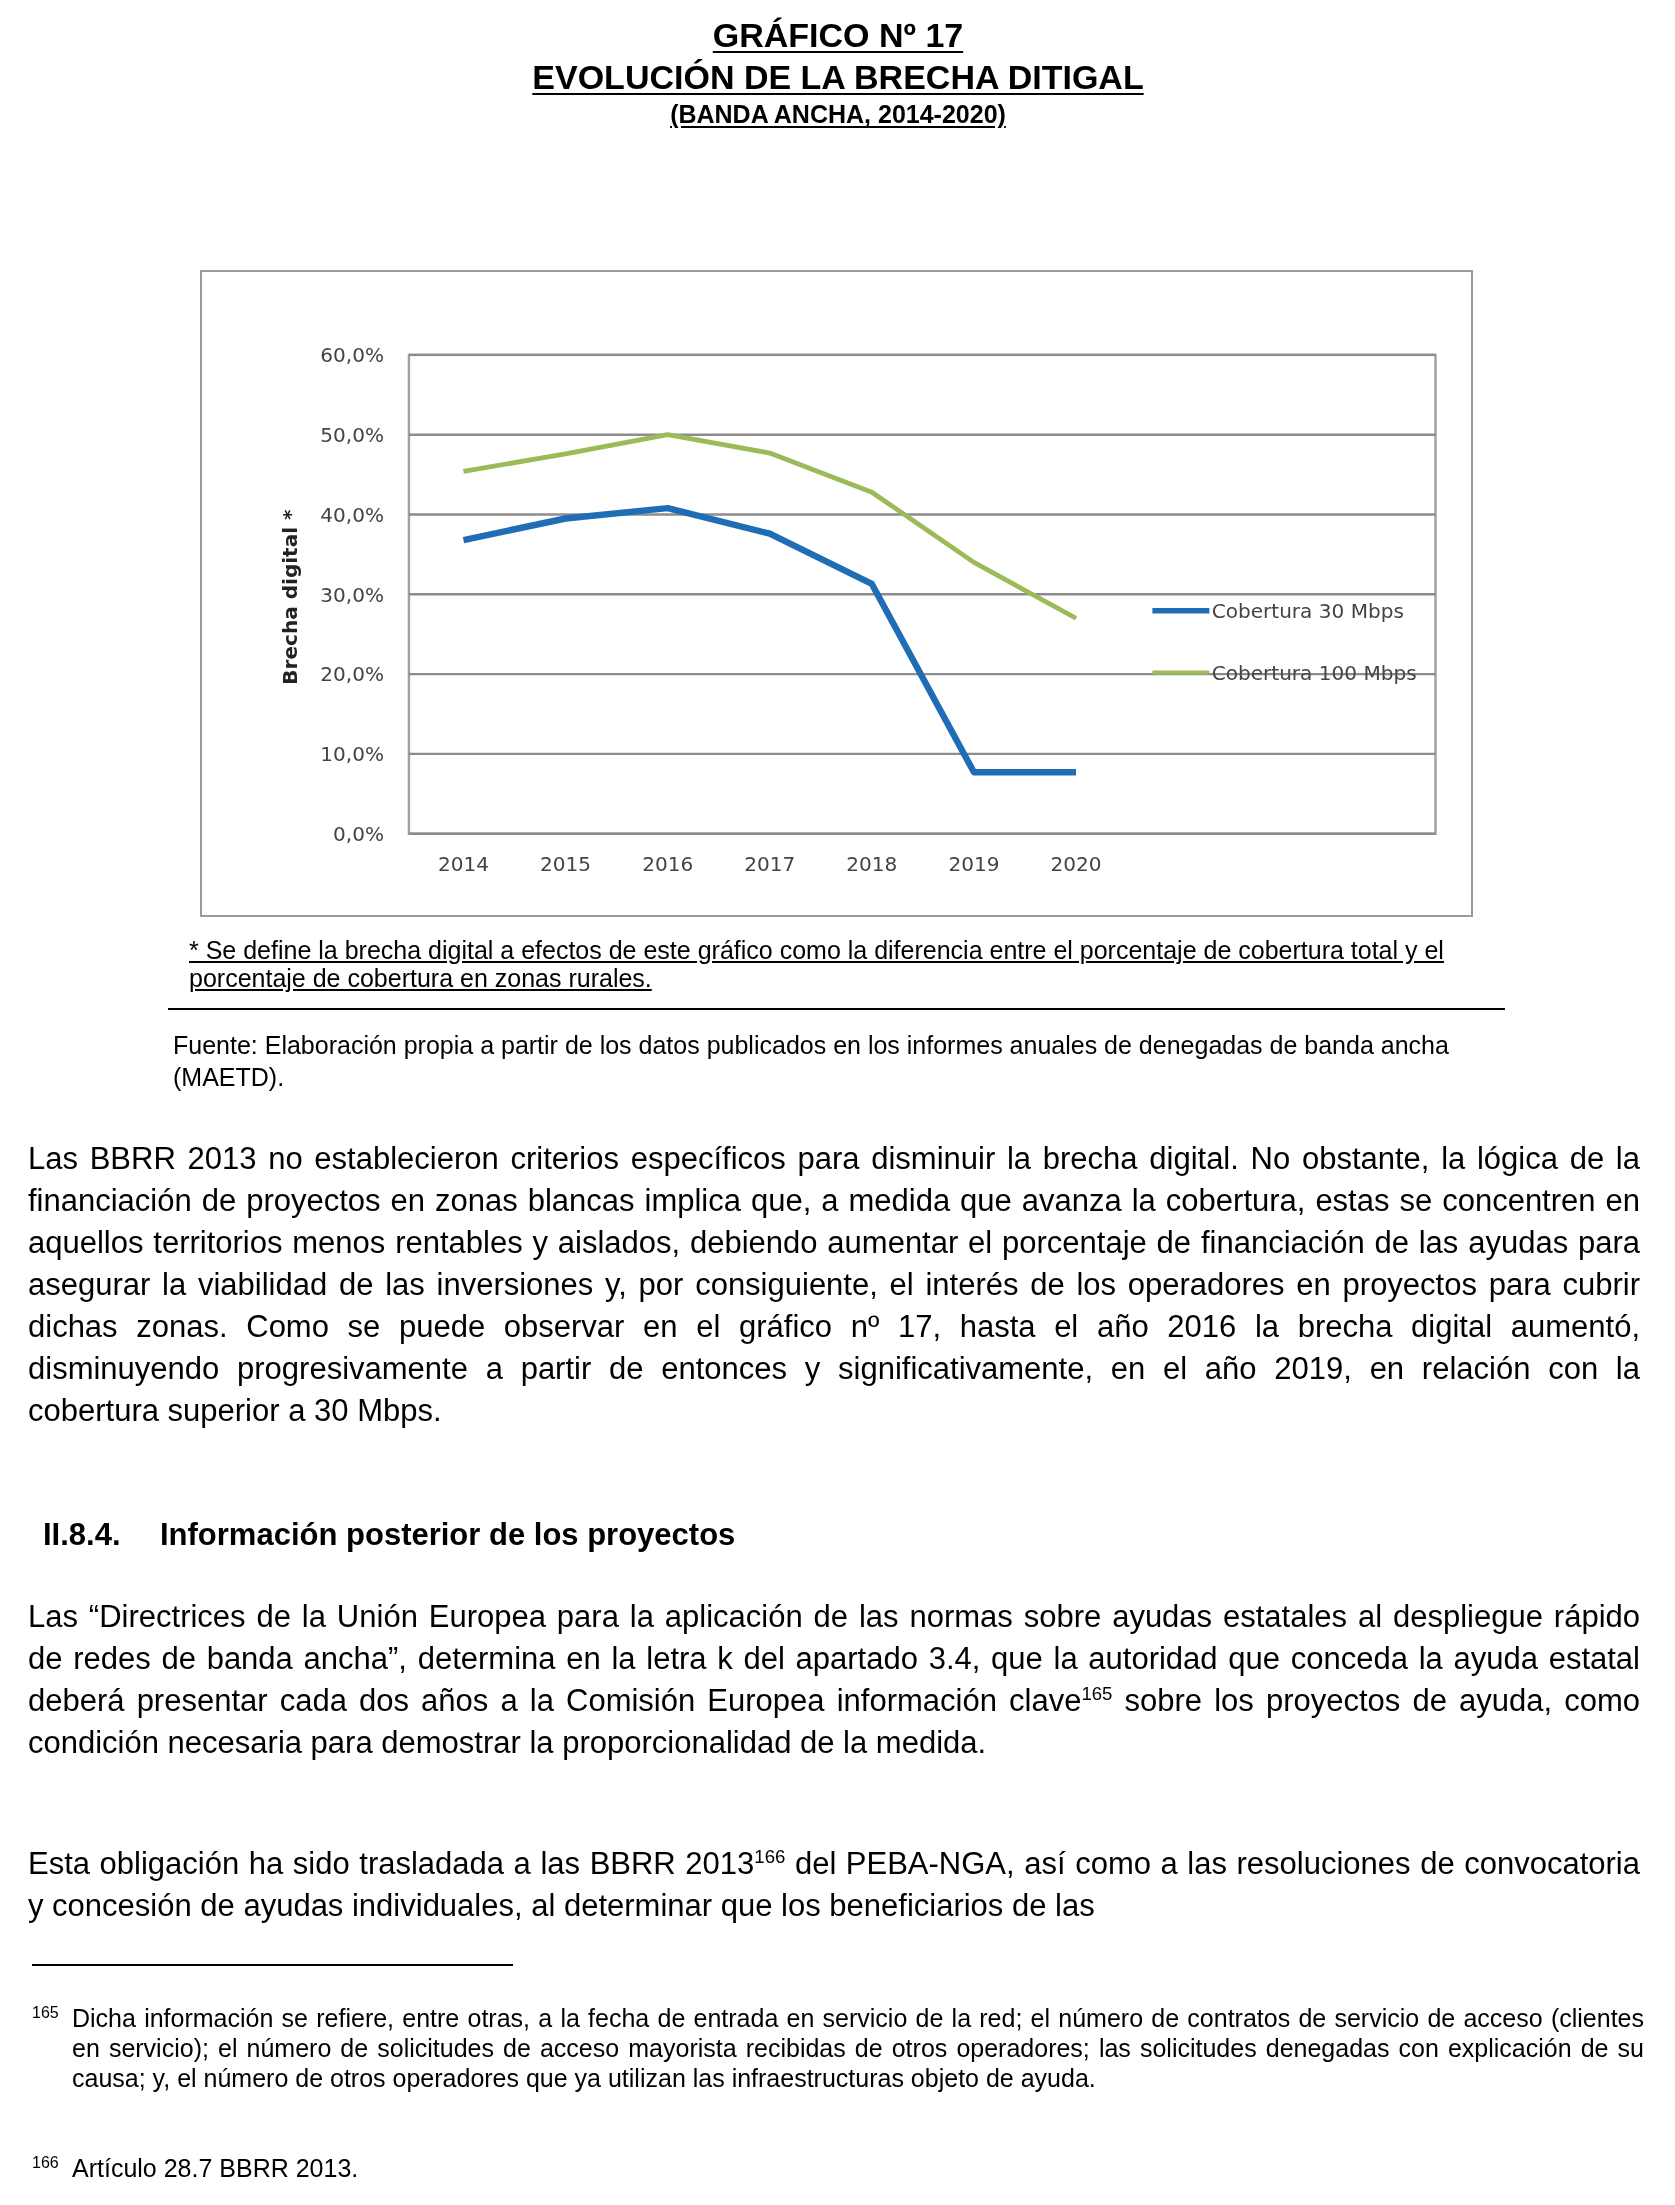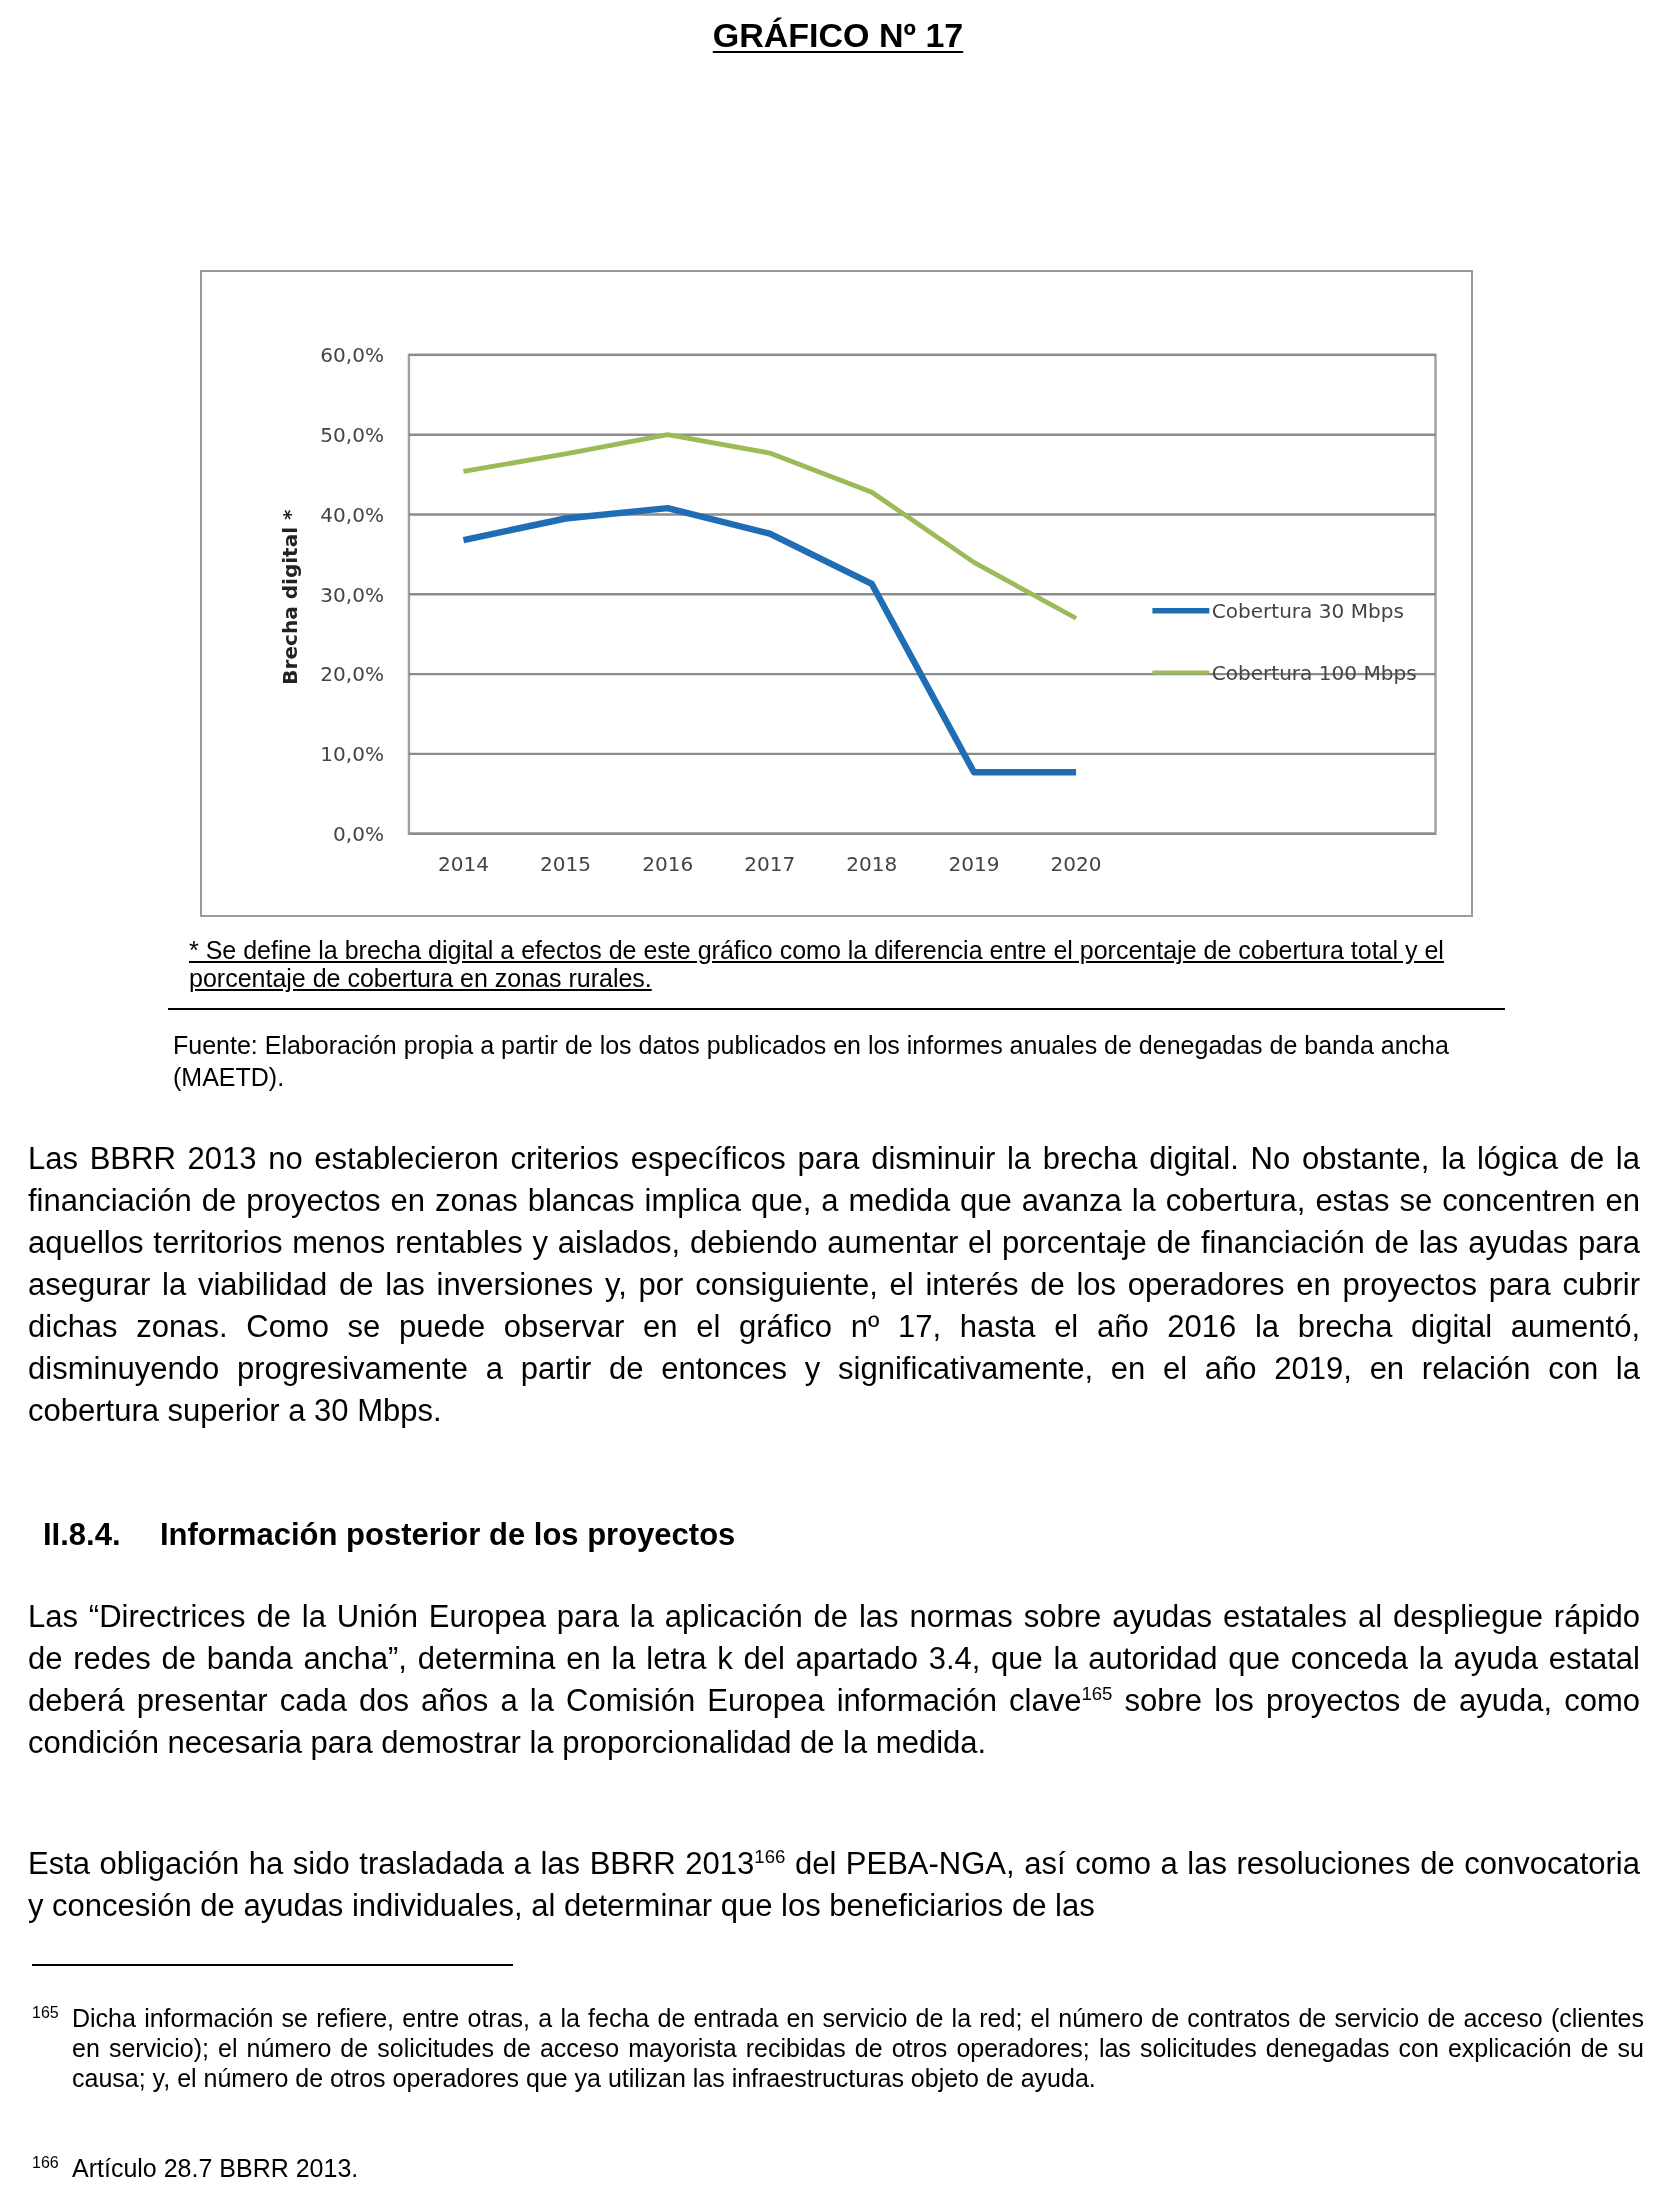--- a/index.html
+++ b/index.html
@@ -49,20 +49,22 @@
       position: absolute; left: 32px; width: 1612px; font-size: 25px; line-height: 30px; text-align: justify;
     }
     .footnote .fn-body { display: block; padding-left: 40px; text-indent: -40px; }
     .footnote .fn-mark { display: inline-block; width: 40px; text-indent: 0; font-size: 16px; vertical-align: top; line-height: 19px; }
   </style>
 </head>
 <body>
 
 <div class="title-block">
   <span class="title-line">GRÁFICO Nº 17</span>
+  <span class="title-line">EVOLUCIÓN DE LA BRECHA DITIGAL</span>
+  <span class="title-sub">(BANDA ANCHA, 2014-2020)</span>
 </div>
 
 <div class="chart-frame">
   <svg class="chart-svg" id="chart" width="1268" height="643" viewBox="0 0 1581 801">
       <rect x="258" y="103" width="1280" height="597" fill="none" stroke="#a0a0a0" stroke-width="3"></rect>
       <line x1="258" x2="1538" y1="700" y2="700" stroke="#8c8c8c" stroke-width="3"></line>
       <text x="227" y="709" text-anchor="end" class="tick-label">0,0%</text>
       <line x1="258" x2="1538" y1="600.5" y2="600.5" stroke="#8c8c8c" stroke-width="3"></line>
       <text x="227" y="609.5" text-anchor="end" class="tick-label">10,0%</text>
       <line x1="258" x2="1538" y1="501" y2="501" stroke="#8c8c8c" stroke-width="3"></line>

